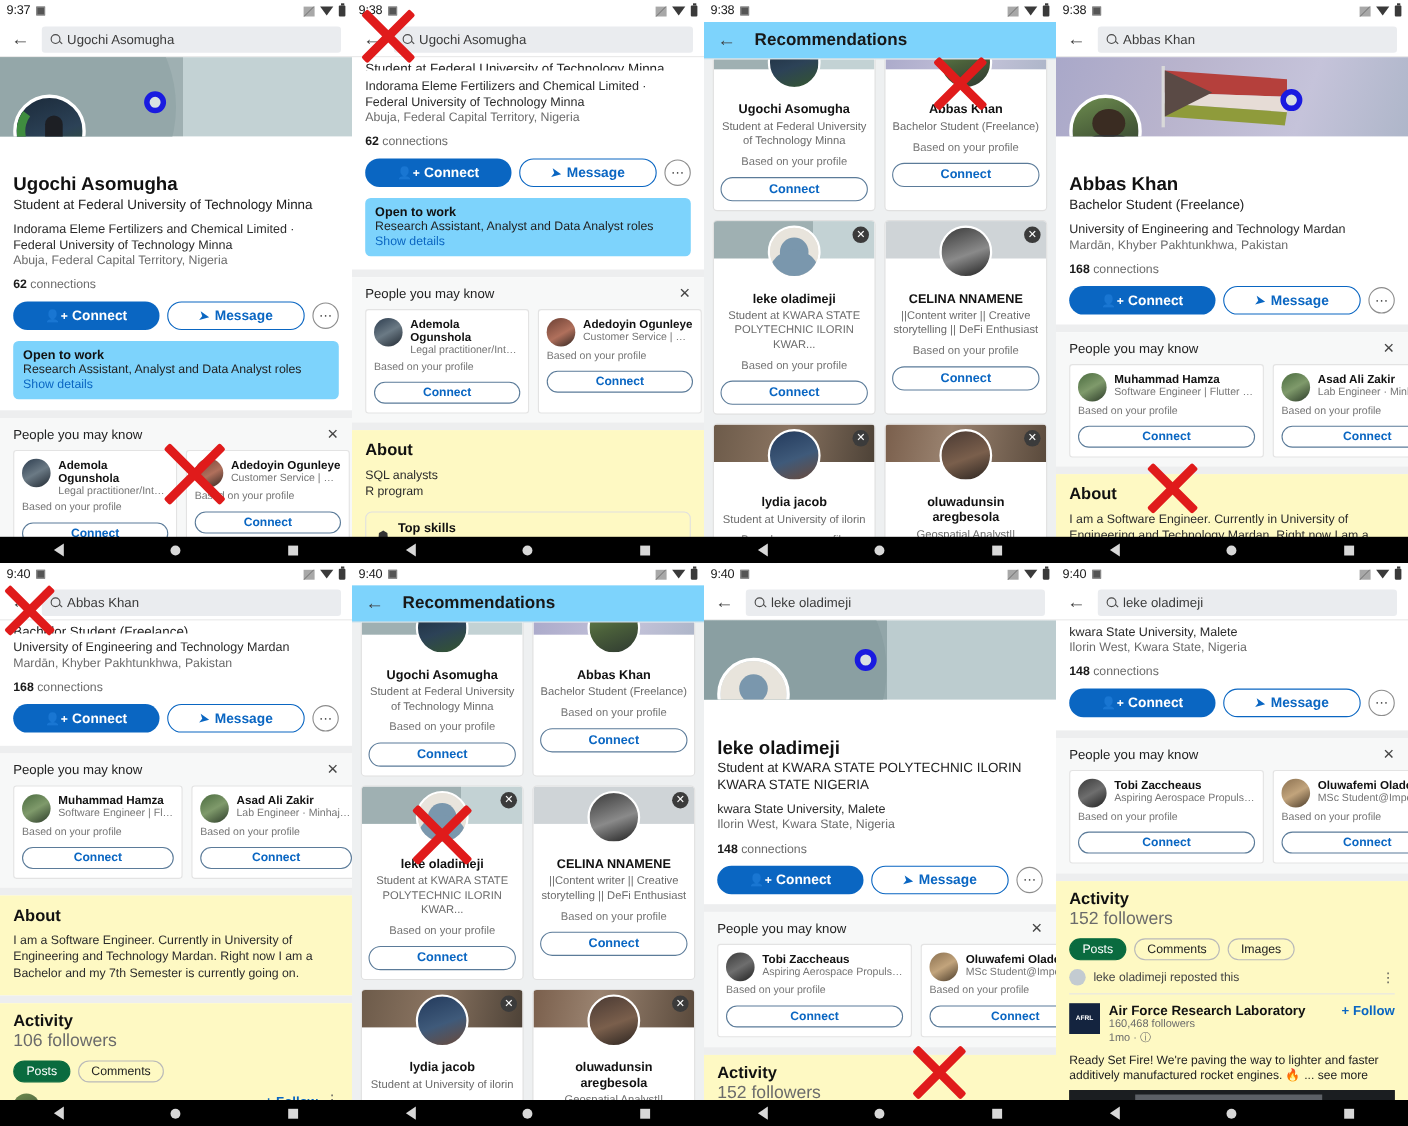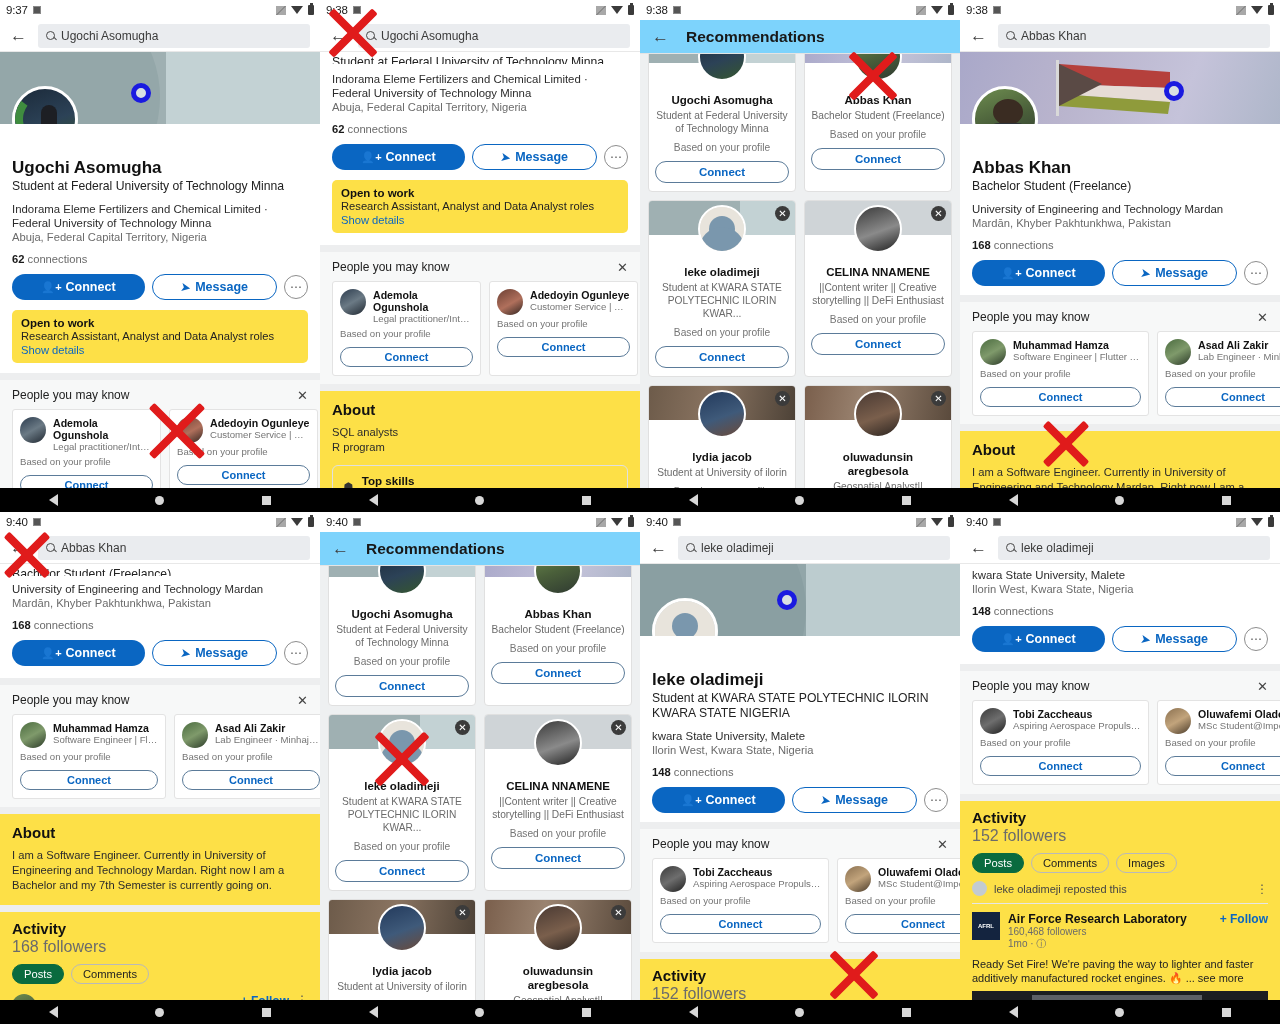--- a/index.html
+++ b/index.html
@@ -119,48 +119,48 @@
     font-size:12.5px; font-weight:bold; display:flex; align-items:center;
     justify-content:center; gap:5px; background:#fff;
   }
   .btn-more { width:24px;height:24px;border-radius:50%;border:1px solid #8d8d8d;
     display:flex;align-items:center;justify-content:center;color:#555;font-size:12px;
     flex:0 0 24px; line-height:1;}
   .ic-addperson { font-size:11px; }
   .ic-send { font-size:11px; transform:rotate(10deg); }
 
   .opentowork-box {
-    margin-top:10px; background:#fde047; border-radius:5px; padding:7px 9px;
+    margin-top:10px; background:#7dd3fc; border-radius:5px; padding:7px 9px;
   }
   .otw-t { font-size:11.5px; font-weight:bold; color:#111; }
   .otw-s { font-size:11.2px; color:#222; line-height:15px; }
   .otw-link { font-size:11.2px; color:#0a66c2; font-weight:500; }
 
   
   .sep { height:7px; background:#edeeef; }
   .pymk { padding:8px 0 0 0; background:#f7f8f8; }
-  .pymk-head { display:flex; justify-content:space-between; align-items:flex-end;
+  .pymk-head { display:flex; justify-content:space-between; align-items:flex-start;
      padding:0 12px 7px 12px; }
   .pymk-title { font-size:12px; color:#222; }
   .pymk-x { font-size:13px; color:#444; line-height:1; }
   .pymk-row { display:flex; gap:8px; padding:0 0 0 12px; }
   .pcard { flex:0 0 144px; background:#fff; border:1px solid #e3e3e3;
     border-radius:3px; padding:7px 7px 8px 7px; }
   .pcard-top { display:flex; gap:7px; }
   .pav { width:26px;height:26px;border-radius:50%;flex:0 0 26px; }
   .pcard-n { font-size:10.6px; font-weight:bold; color:#111; line-height:12px; }
   .pcard-d { font-size:9.6px; color:#757575; line-height:12px; white-space:nowrap;
     overflow:hidden; text-overflow:ellipsis; max-width:100px;}
   .pcard-b { font-size:9.6px; color:#757575; line-height:12px; margin-top:3px; }
   .pcard-btn { margin-top:7px; height:20px; border:1px solid #5b7b99; border-radius:11px;
     display:flex; align-items:center; justify-content:center; font-size:11px;
     font-weight:bold; color:#0a66c2;}
 
   
-  .section { background:#fde047; padding:10px 12px 12px 12px; }
+  .section { background:#fef9c3; padding:10px 12px 12px 12px; }
   .sec-title { font-size:15px; font-weight:bold; color:#111; }
   .sec-text { font-size:11.2px; color:#2b2b2b; line-height:15px; margin-top:7px; }
   .skillbox { margin-top:10px; border:1px solid #e0e0e0; border-radius:6px;
      padding:8px 10px; display:flex; align-items:center; gap:8px; }
   .skill-d { flex:1; }
   .skill-t { font-size:11.6px; font-weight:bold; color:#111; }
   .skill-s { font-size:11px; color:#333; margin-top:1px; }
   .skill-arrow { font-size:13px; color:#333; }
   .badge-ic { font-size:12px; color:#333; }
 
@@ -717,21 +717,21 @@
       <div style="height:8px"></div>
     </div>
     <div class="sep"></div>
     <div class="section">
       <div class="sec-title">About</div>
       <div class="sec-text">I am a Software Engineer. Currently in University of Engineering and Technology Mardan. Right now I am a Bachelor and my 7th Semester is currently going on.</div>
     </div>
     <div class="sep"></div>
     <div class="section" style="padding-top:8px">
       <div class="sec-title">Activity</div>
-      <div class="followers">168 followers</div>
+      <div class="followers">106 followers</div>
       <div class="chips">
         <div class="chip sel">Posts</div>
         <div class="chip">Comments</div>
       </div>
       <div class="post-head">
         <div class="post-av"></div>
         <div style="flex:1">
           <div class="post-name">
             <span>Abbas Khan</span><span>· 3rd+</span>
           </div>

